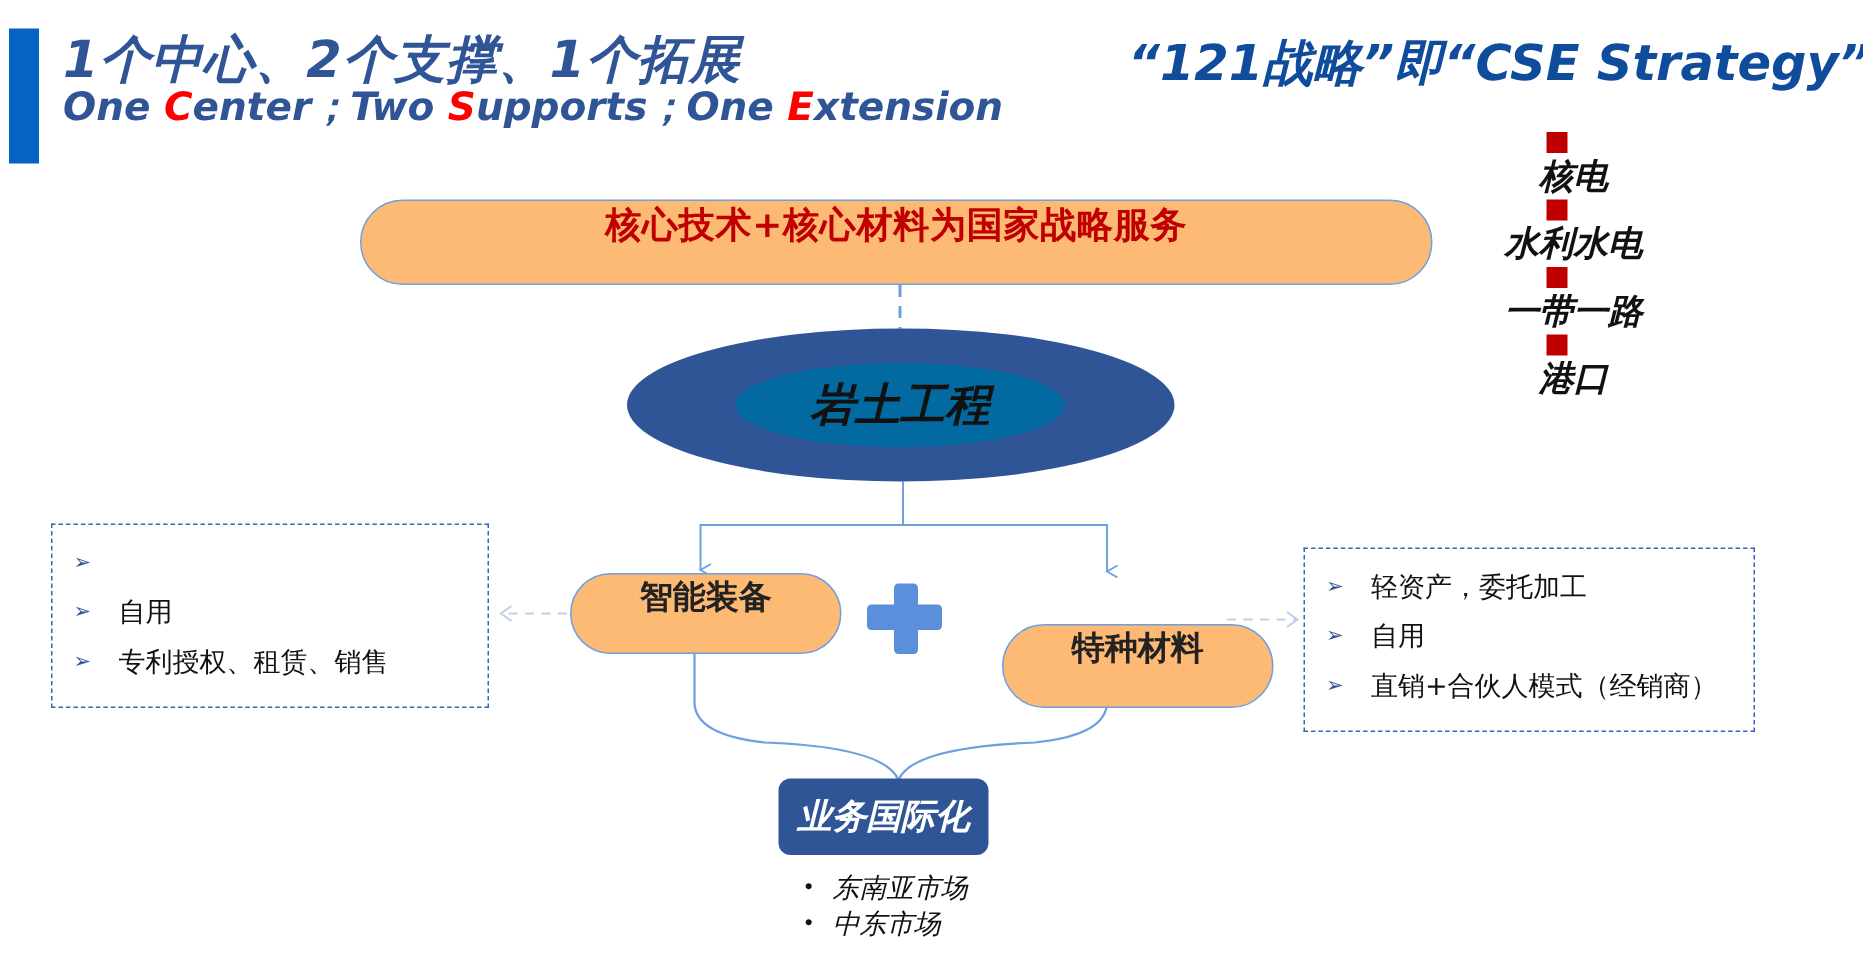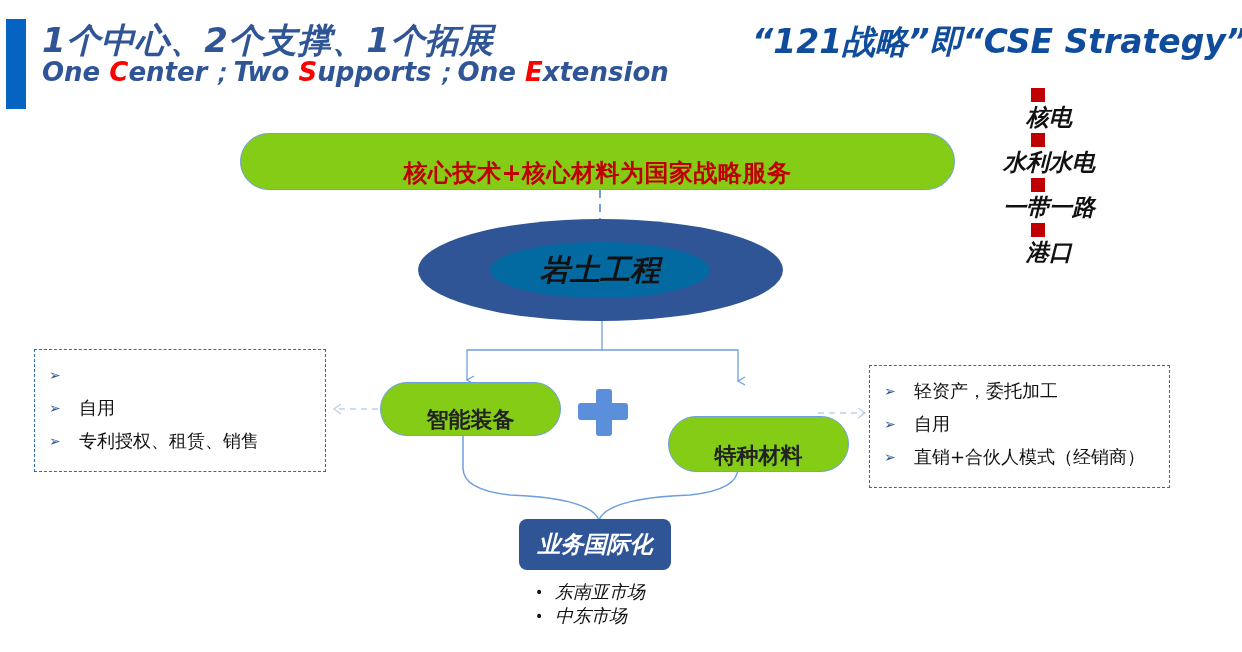--- a/index.html
+++ b/index.html
@@ -22,22 +22,22 @@
   .strategy-title {
     left:752px; top:20px; font-size:33px; font-weight:bold; color:#0f4d9c;
     white-space:nowrap; line-height:44px;
   }
   .sectors { left:1003px; top:88px; margin:0; padding:0; list-style:none; }
   .sectors li { height:45px; display:flex; align-items:center;flex-direction:column; }
   .sq { width:14px; height:14px; background:#c00000; margin-right:22px; display:inline-block; }
   .sector-label { font-size:23px; font-weight:bold; color:#111; }
 
   .pill {
-    position:absolute; border:1.5px solid #6e9fe0; background:#84cc16;
-    display:flex; align-items:flex-end; justify-content:center; box-sizing:border-box;
+    position:absolute; border:1.5px solid #6e9fe0; background:#fdba74;
+    display:flex; align-items:flex-start; justify-content:center; box-sizing:border-box;
   }
   .top-pill { left:240px; top:133px; width:715px; height:57px; border-radius:29px; }
   .top-pill span { color:#c00000; font-size:24px; font-weight:bold; letter-spacing:0.5px; }
 
   .ring {
     left:418px; top:219px; width:365px; height:102px; border-radius:50%;
     background:#2f5597;
   }
   .ring-inner {
     left:490px; top:242px; width:220px; height:56px; border-radius:50%;
@@ -56,21 +56,21 @@
     position:absolute; border:1.5px dashed #2f6bb0; box-sizing:border-box; background:#fff;
     padding:8px 0 0 14px;
   }
   .left-box { left:34px; top:349px; width:292px; height:123px; }
   .right-box { left:869px; top:365px; width:301px; height:123px; }
   .dash-box ul { list-style:none; margin:0; padding:0; }
   .dash-box li { height:33px; display:flex; align-items:center; font-size:18px; color:#111; white-space:nowrap; }
   .arrow-bullet { color:#2f5597; font-size:14px; width:30px; display:inline-block; }
 
   .intl-box {
-    left:519px; top:519px; width:152px; height:51px; border-radius:8px; background:#2f5597;
+    left:519px; top:519px; width:140px; height:51px; border-radius:8px; background:#2f5597;
     display:flex; align-items:center; justify-content:center;
   }
   .intl-box span { color:#fff; font-size:23px; font-weight:bold; }
   .markets { left:535px; top:580px; margin:0; padding:0; list-style:none; }
   .markets li { height:24px; display:flex; align-items:center; font-size:18px; color:#111; }
   .dot { width:20px; display:inline-block; font-size:14px; }
 
   svg.connectors { position:absolute; left:0; top:0; }
 </style>
 </head>

